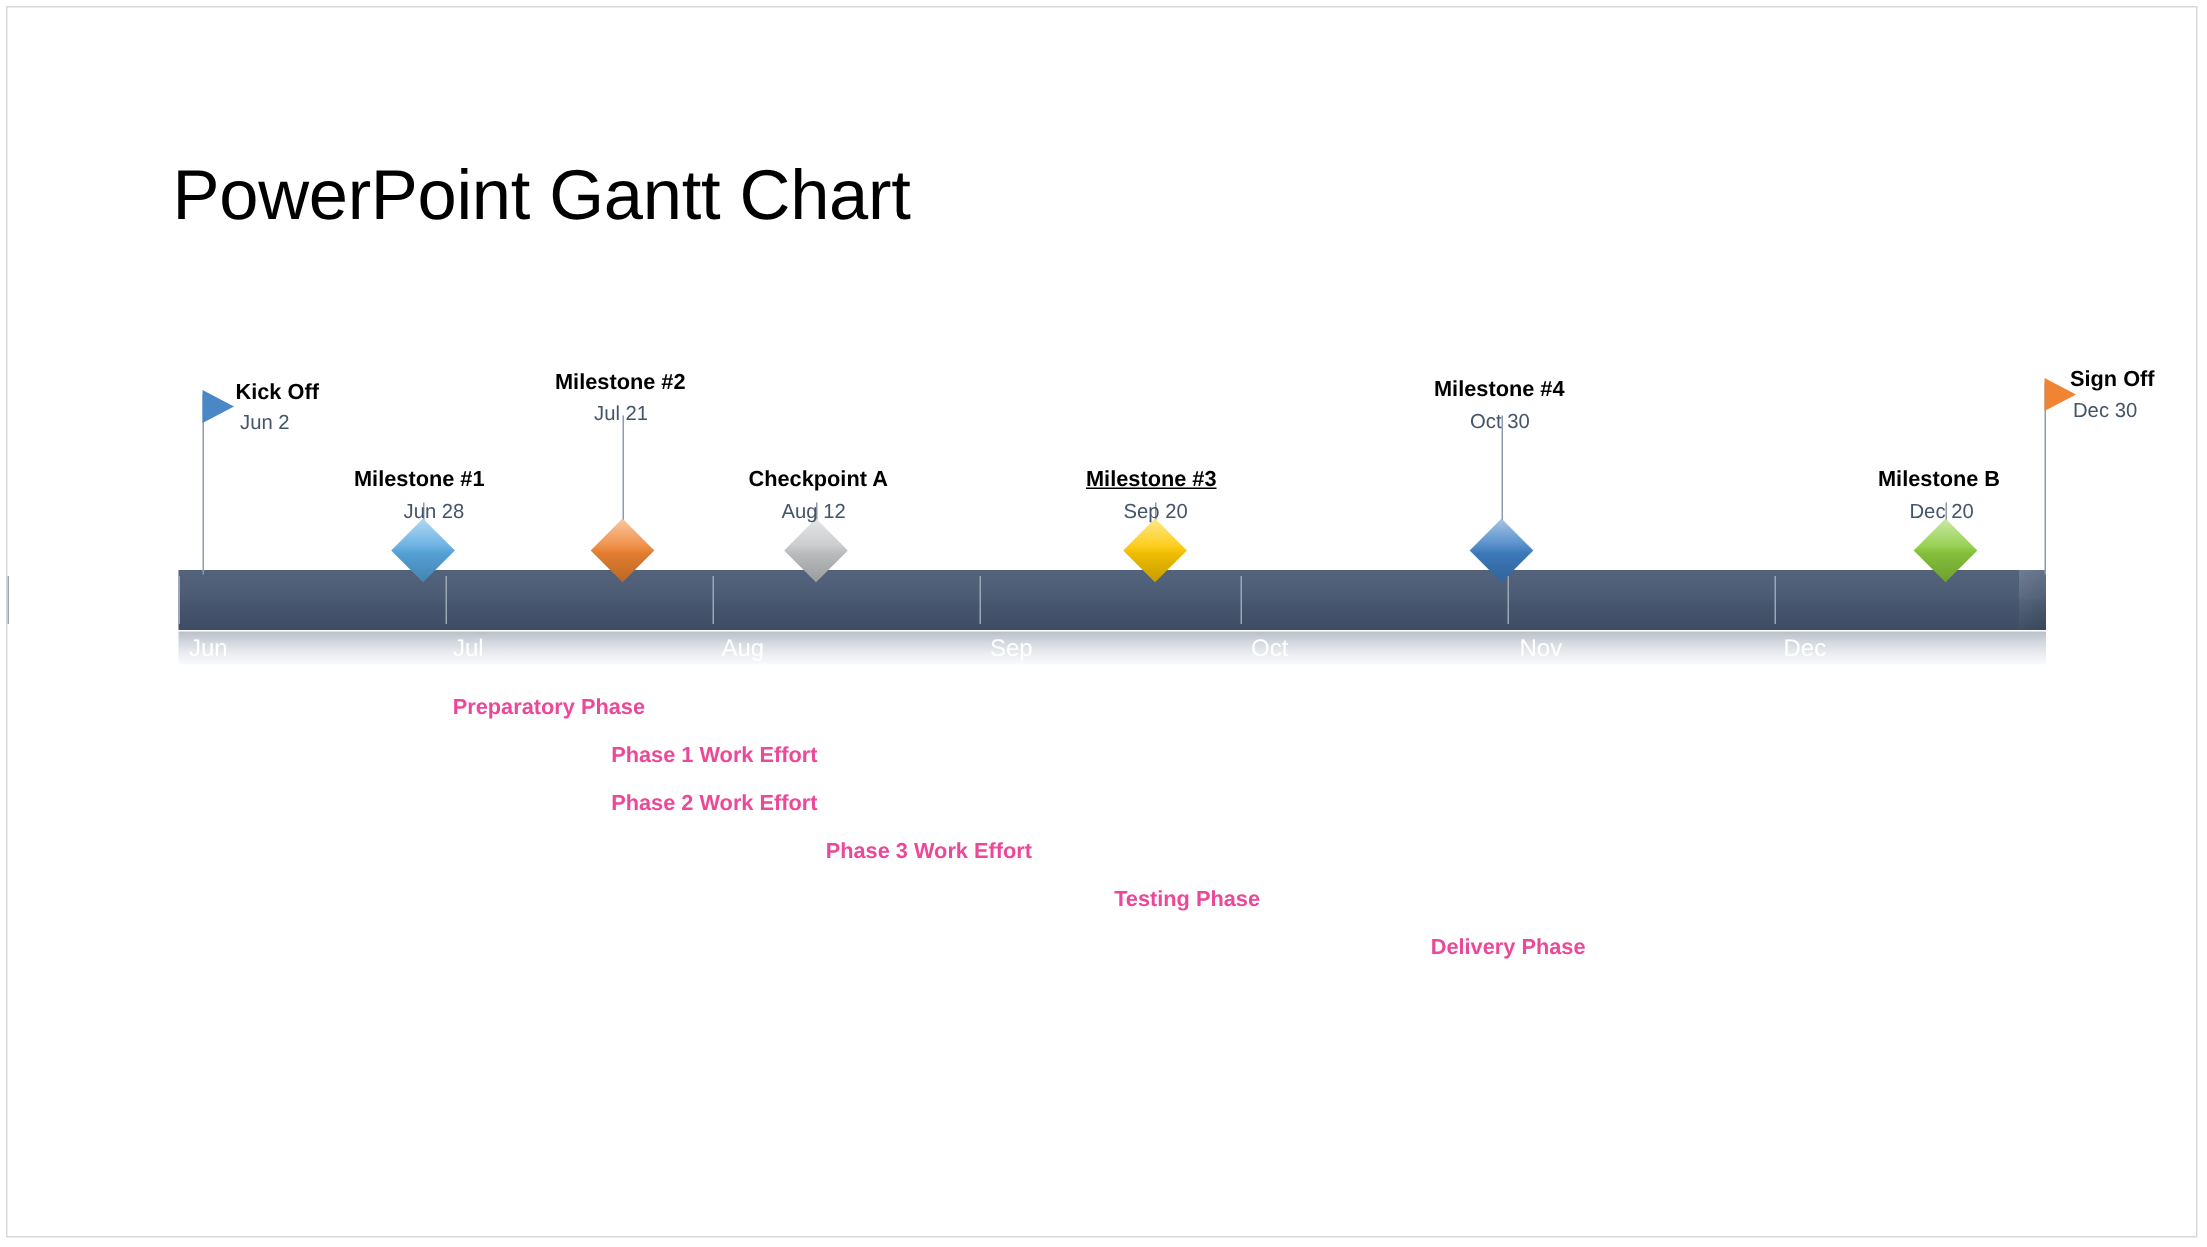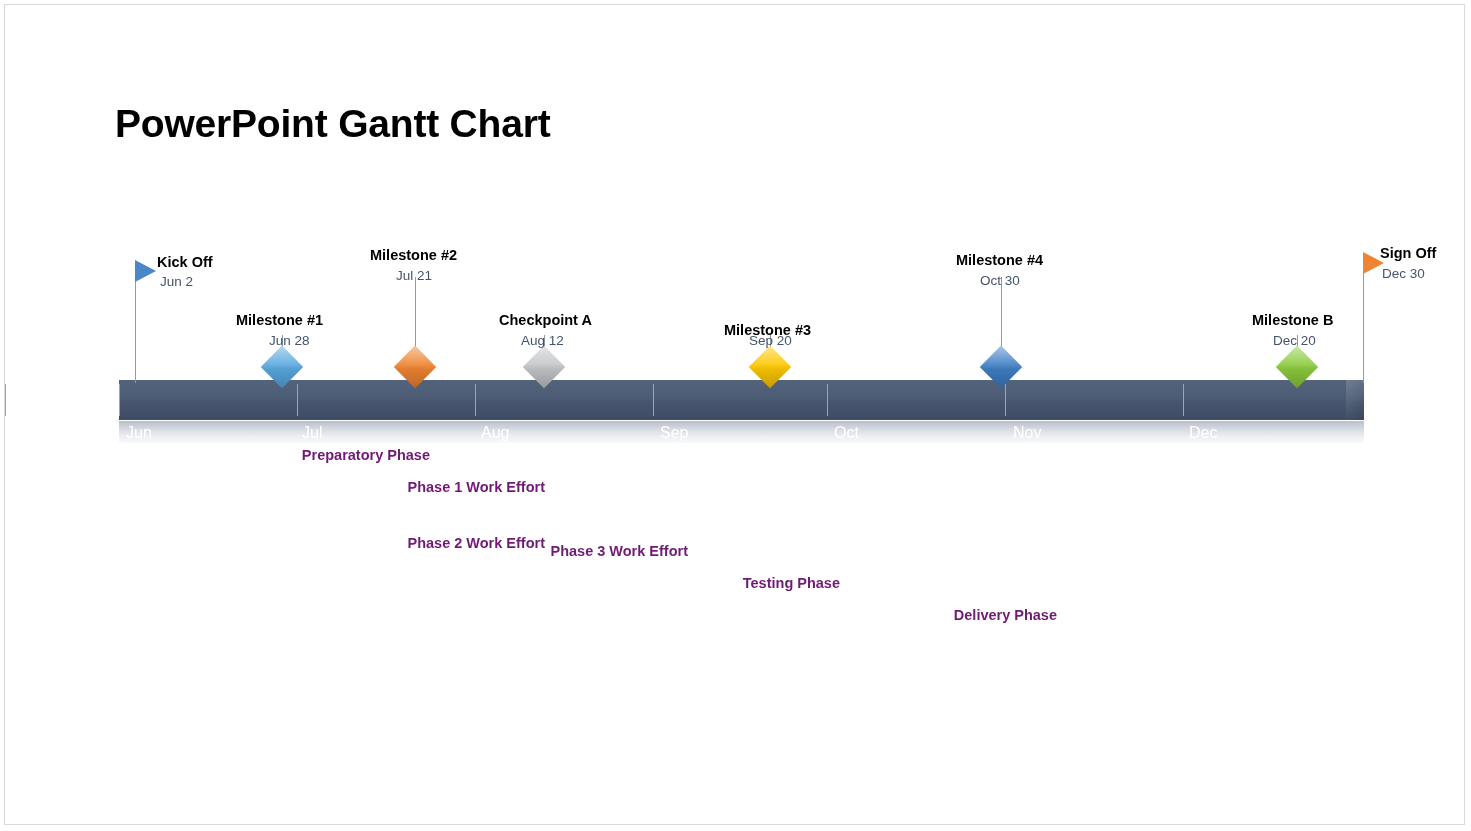--- a/index.html
+++ b/index.html
@@ -25,22 +25,22 @@
     border: 1px solid #d9d9d9;
     box-sizing: border-box;
     background: #ffffff;
   }
 
   
   #page-title {
     position: absolute;
     left: 110px;
     top: 97px;
-    font-size: 39px;
-    font-weight: 700;
+    font-size: 47px;
+    font-weight: 400;
     color: #000000;
     letter-spacing: -0.2px;
     white-space: nowrap;
   }
 
   
   #timeline {
     position: absolute;
     left: 0;
     top: 0;
@@ -142,24 +142,24 @@
 
   
   .task-row {
     position: absolute;
     height: 26px;
   }
   .task-label {
     position: absolute;
     font-size: 14.5px;
     font-weight: bold;
-    color: #701a75;
+    color: #ec4899;
     white-space: nowrap;
     text-align: right;
-    top: 0;
+    top: 17px;
   }
 </style>
 </head>
 <body>
 
 <div id="slide">
 
   <div id="page-title">PowerPoint Gantt Chart</div>
 
   <div id="timeline">
@@ -210,21 +210,21 @@
     <div class="marker">
       <div class="marker-line" style="left:539px; top:330px; height:32px;"></div>
       <div class="diamond" style="left:524px; top:347px; background:#c4c6c8;"></div>
       <div class="marker-title" style="left:494px; top:307px;">Checkpoint A</div>
       <div class="marker-date" style="left:516px; top:328px;">Aug 12</div>
     </div>
 
     <div class="marker">
       <div class="marker-line" style="left:765px; top:330px; height:32px;"></div>
       <div class="diamond" style="left:750px; top:347px; background:#fdc800;"></div>
-      <div class="marker-title" style="left:719px; top:317px;">Milestone #3</div>
+      <div class="marker-title" style="left:719px; top:307px;text-decoration:underline;">Milestone #3</div>
       <div class="marker-date" style="left:744px; top:328px;text-align:right;">Sep 20</div>
     </div>
 
     <div class="marker">
       <div class="marker-line" style="left:996px; top:272px; height:90px;"></div>
       <div class="diamond" style="left:981px; top:347px; background:#3f7fc4;"></div>
       <div class="marker-title" style="left:951px; top:247px;">Milestone #4</div>
       <div class="marker-date" style="left:975px; top:268px;">Oct 30</div>
     </div>
 
@@ -246,21 +246,21 @@
       <div class="task-label" style="left:175px; width:250px;">Preparatory Phase</div>
 
     </div>
 
     <div class="task-row" style="left:0; top:474px;">
       <div class="task-label" style="left:285px; width:255px;">Phase 1 Work Effort</div>
 
     </div>
 
     <div class="task-row" style="left:0; top:506px;">
-      <div class="task-label" style="left:285px; width:255px;margin-top:24px;">Phase 2 Work Effort</div>
+      <div class="task-label" style="left:285px; width:255px;">Phase 2 Work Effort</div>
 
     </div>
 
     <div class="task-row" style="left:0; top:538px;">
       <div class="task-label" style="left:425px; width:258px;">Phase 3 Work Effort</div>
 
     </div>
 
     <div class="task-row" style="left:0; top:570px;">
       <div class="task-label" style="left:620px; width:215px;">Testing Phase</div>

